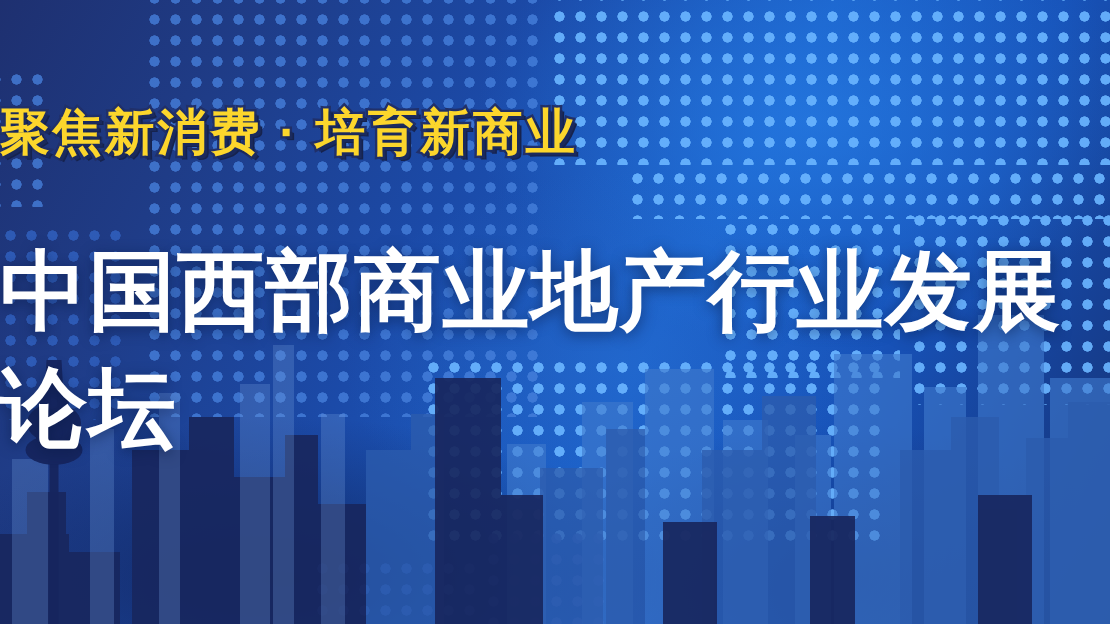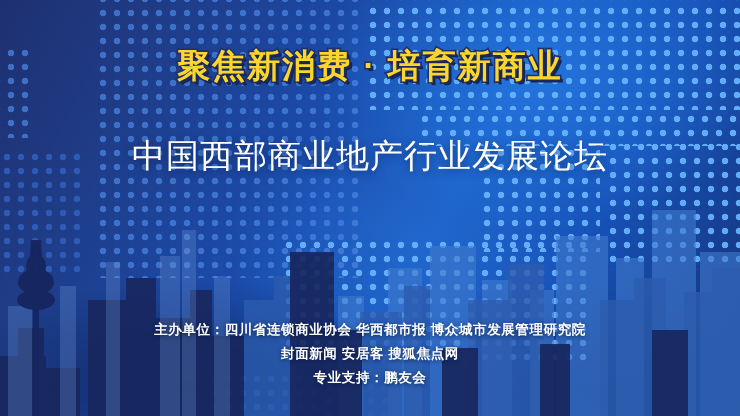--- a/index.html
+++ b/index.html
@@ -77,21 +77,21 @@
     position: absolute;
     left: 0; bottom: 0;
     width: 740px; height: 416px;
     pointer-events: none;
   }
 
   
   .content {
     position: absolute;
     inset: 0;
-    text-align: center;
+    margin-top: 22px;
   }
 
   .kicker {
     position: absolute;
     left: 0; right: 0;
     top: 44px;
     font-size: 33px;
     font-weight: bold;
     letter-spacing: 2px;
     color: #fcd62c;
@@ -99,22 +99,22 @@
     paint-order: stroke fill;
     text-shadow:
        2px 2px 0 #1a2a5e,
        3px 3px 0 #16234e;
   }
 
   .title-1 {
     position: absolute;
     left: 0; right: 0;
     top: 134px;
-    font-size: 33px;
-    font-weight: normal;
+    font-size: 58px;
+    font-weight: bold;
     letter-spacing: 1px;
     color: #ffffff;
     text-shadow: 0 2px 9px rgba(8,24,64,0.55);
   }
   .title-2 {
     position: absolute;
     left: 0; right: 0;
     top: 196px;
     font-size: 43px;
     font-weight: bold;
@@ -222,20 +222,15 @@
     </g>
   </svg>
 
   <div class="content">
 
     <div class="kicker">聚焦新消费 · 培育新商业</div>
 
     <div class="title-1">中国西部商业地产行业发展论坛</div>
 
 
-    <div class="credits">
-      <div class="credit-line">主办单位：四川省连锁商业协会  华西都市报  博众城市发展管理研究院</div>
-      <div class="credit-line">封面新闻  安居客  搜狐焦点网</div>
-      <div class="credit-line">专业支持：鹏友会</div>
-    </div>
 
   </div>
 </div>
 
 </body></html>

